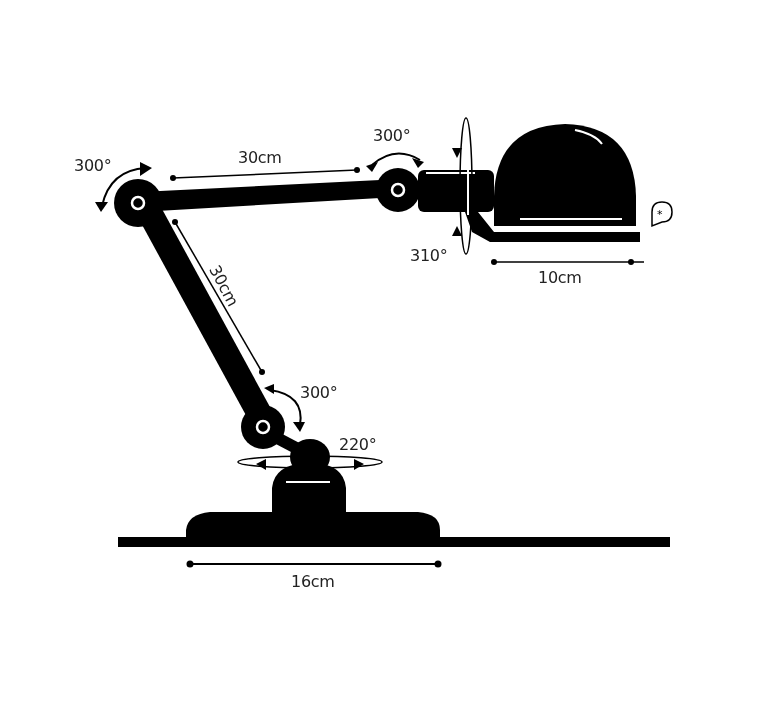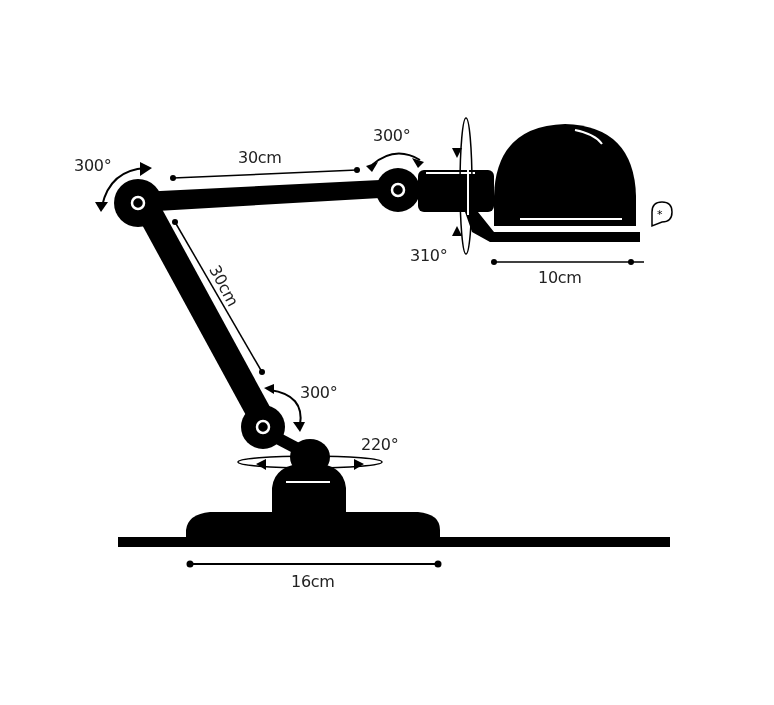--- a/index.html
+++ b/index.html
@@ -93,14 +93,14 @@
   </g>
 </svg>
 
 <div class="lbl" style="left:74px;top:156px;">300°</div>
 <div class="lbl" style="left:238px;top:148px;">30cm</div>
 <div class="lbl" style="left:373px;top:126px;">300°</div>
 <div class="lbl" style="left:410px;top:246px;">310°</div>
 <div class="lbl" style="left:538px;top:268px;text-align:right;">10cm</div>
 <div class="lbl rot" style="left:222px;top:262px;transform:rotate(62deg);">30cm</div>
 <div class="lbl" style="left:300px;top:383px;">300°</div>
-<div class="lbl" style="left:361px;top:435px;">220°</div>
+<div class="lbl" style="left:339px;top:435px;">220°</div>
 <div class="lbl" style="left:291px;top:572px;text-align:center;">16cm</div>
 
 </body></html>

